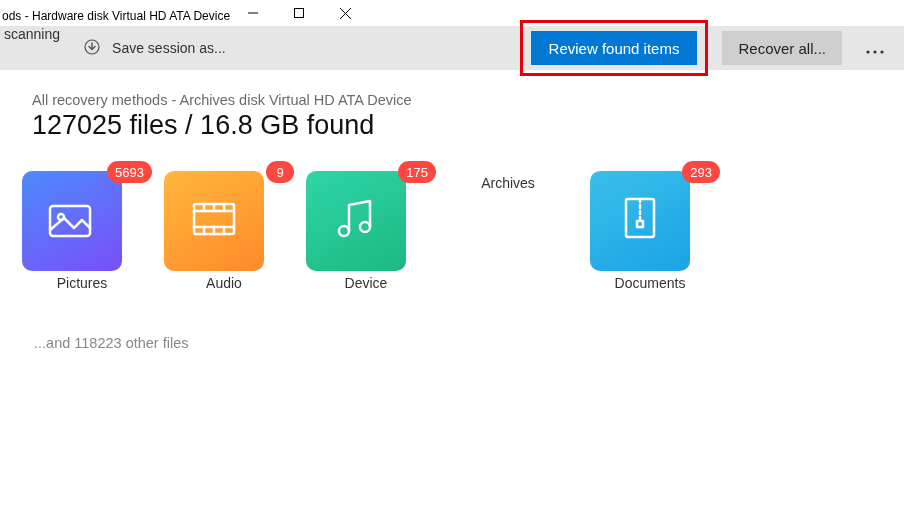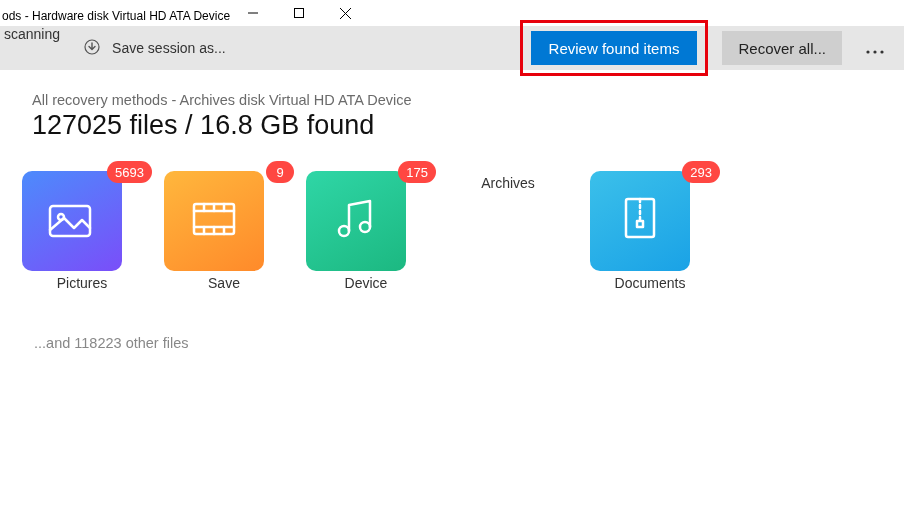--- a/index.html
+++ b/index.html
@@ -264,21 +264,21 @@
               <line x1="24" y1="6" x2="24" y2="13" class="icon-stroke"></line>
               <line x1="34" y1="6" x2="34" y2="13" class="icon-stroke"></line>
               <line x1="14" y1="29" x2="14" y2="36" class="icon-stroke"></line>
               <line x1="24" y1="29" x2="24" y2="36" class="icon-stroke"></line>
               <line x1="34" y1="29" x2="34" y2="36" class="icon-stroke"></line>
             </svg>
           </span>
         </div>
         <div class="badge">9</div>
       </div>
-      <div class="cat-label">Save</div>
+      <div class="cat-label">Audio</div>
     </div>
 
     <div class="category">
       <div class="tile-wrap">
         <div class="tile tile-audio">
           <span>
             <svg width="44" height="48" viewBox="0 0 44 48">
               <path d="M15 36 V10 L36 6 V32" class="icon-stroke"></path>
               <circle cx="10" cy="36" r="5" class="icon-stroke"></circle>
               <circle cx="31" cy="32" r="5" class="icon-stroke"></circle>

